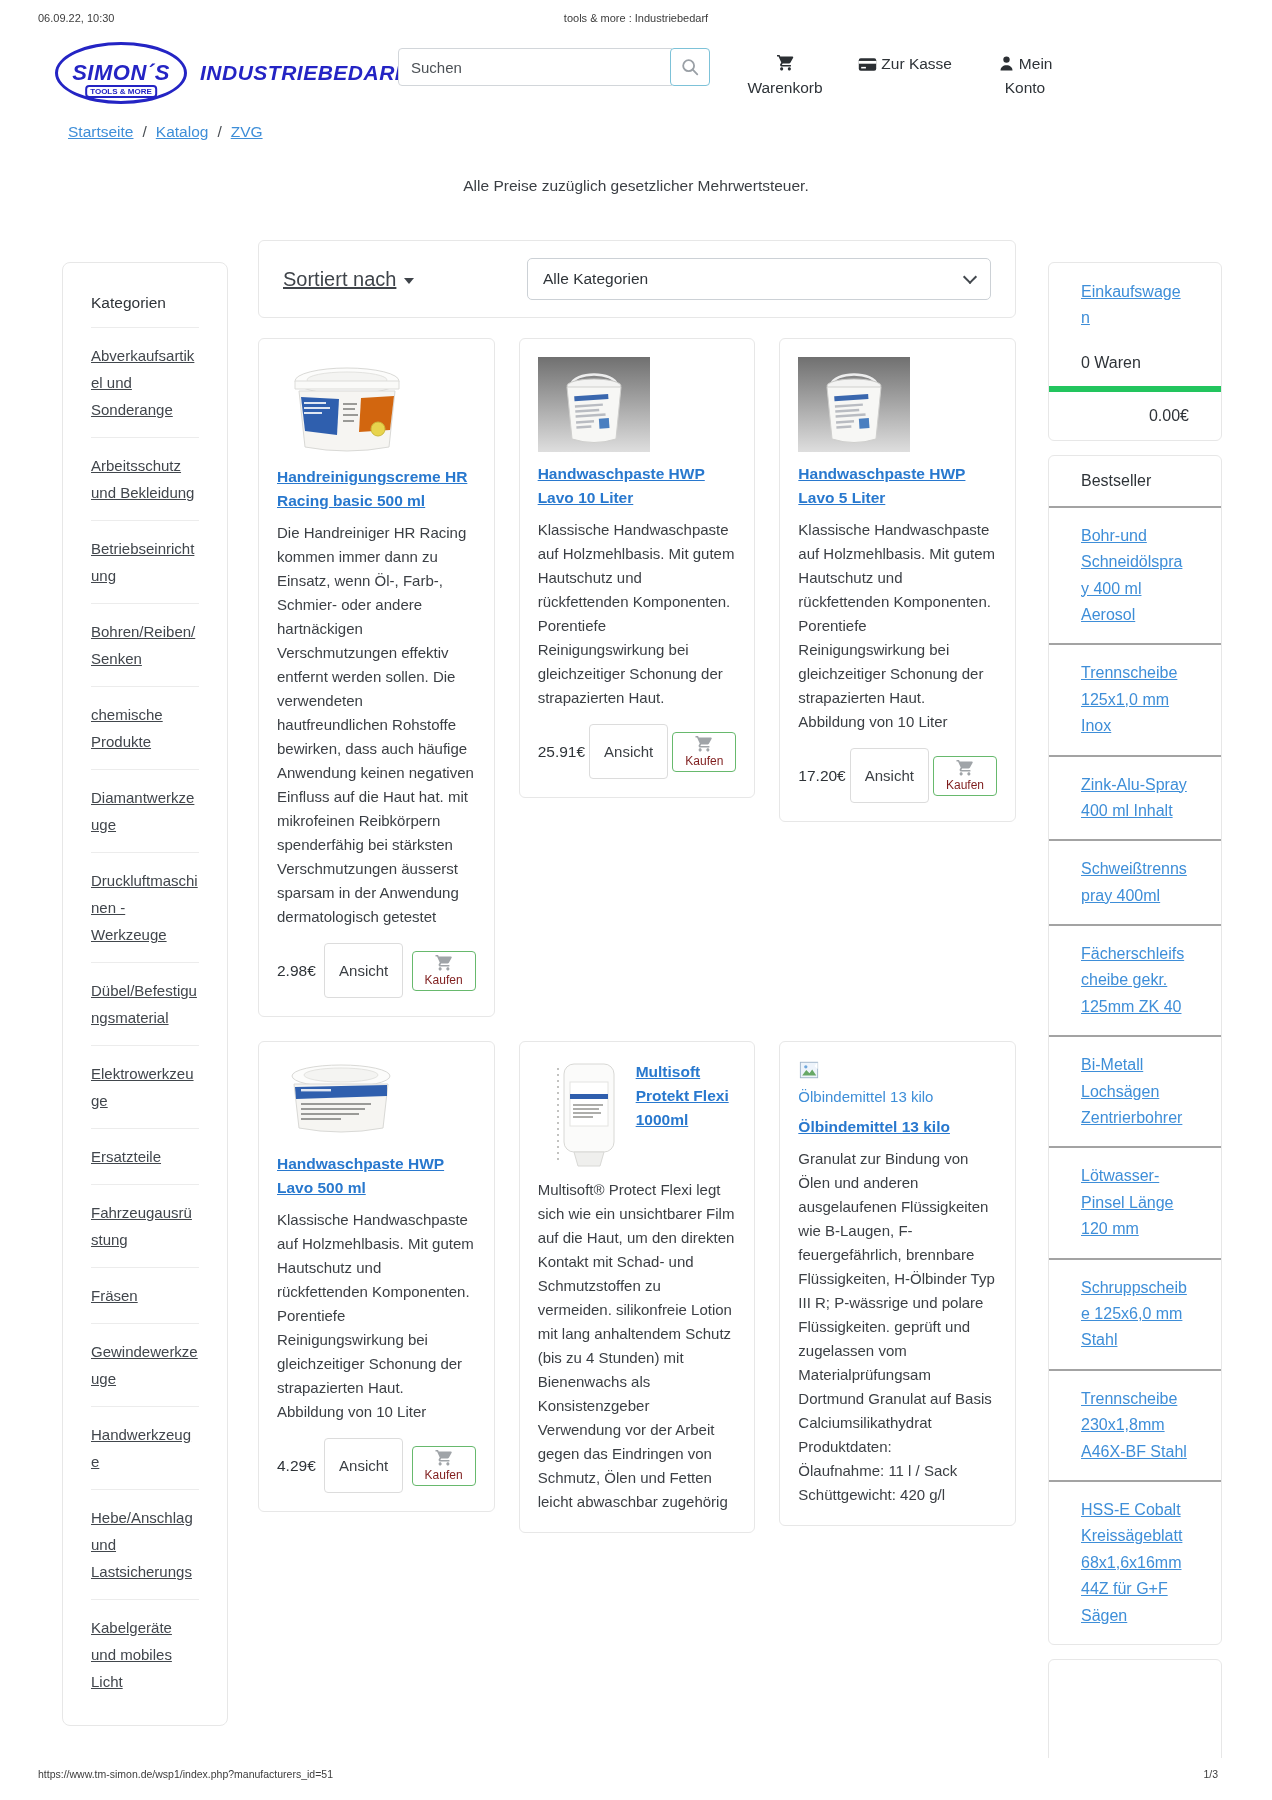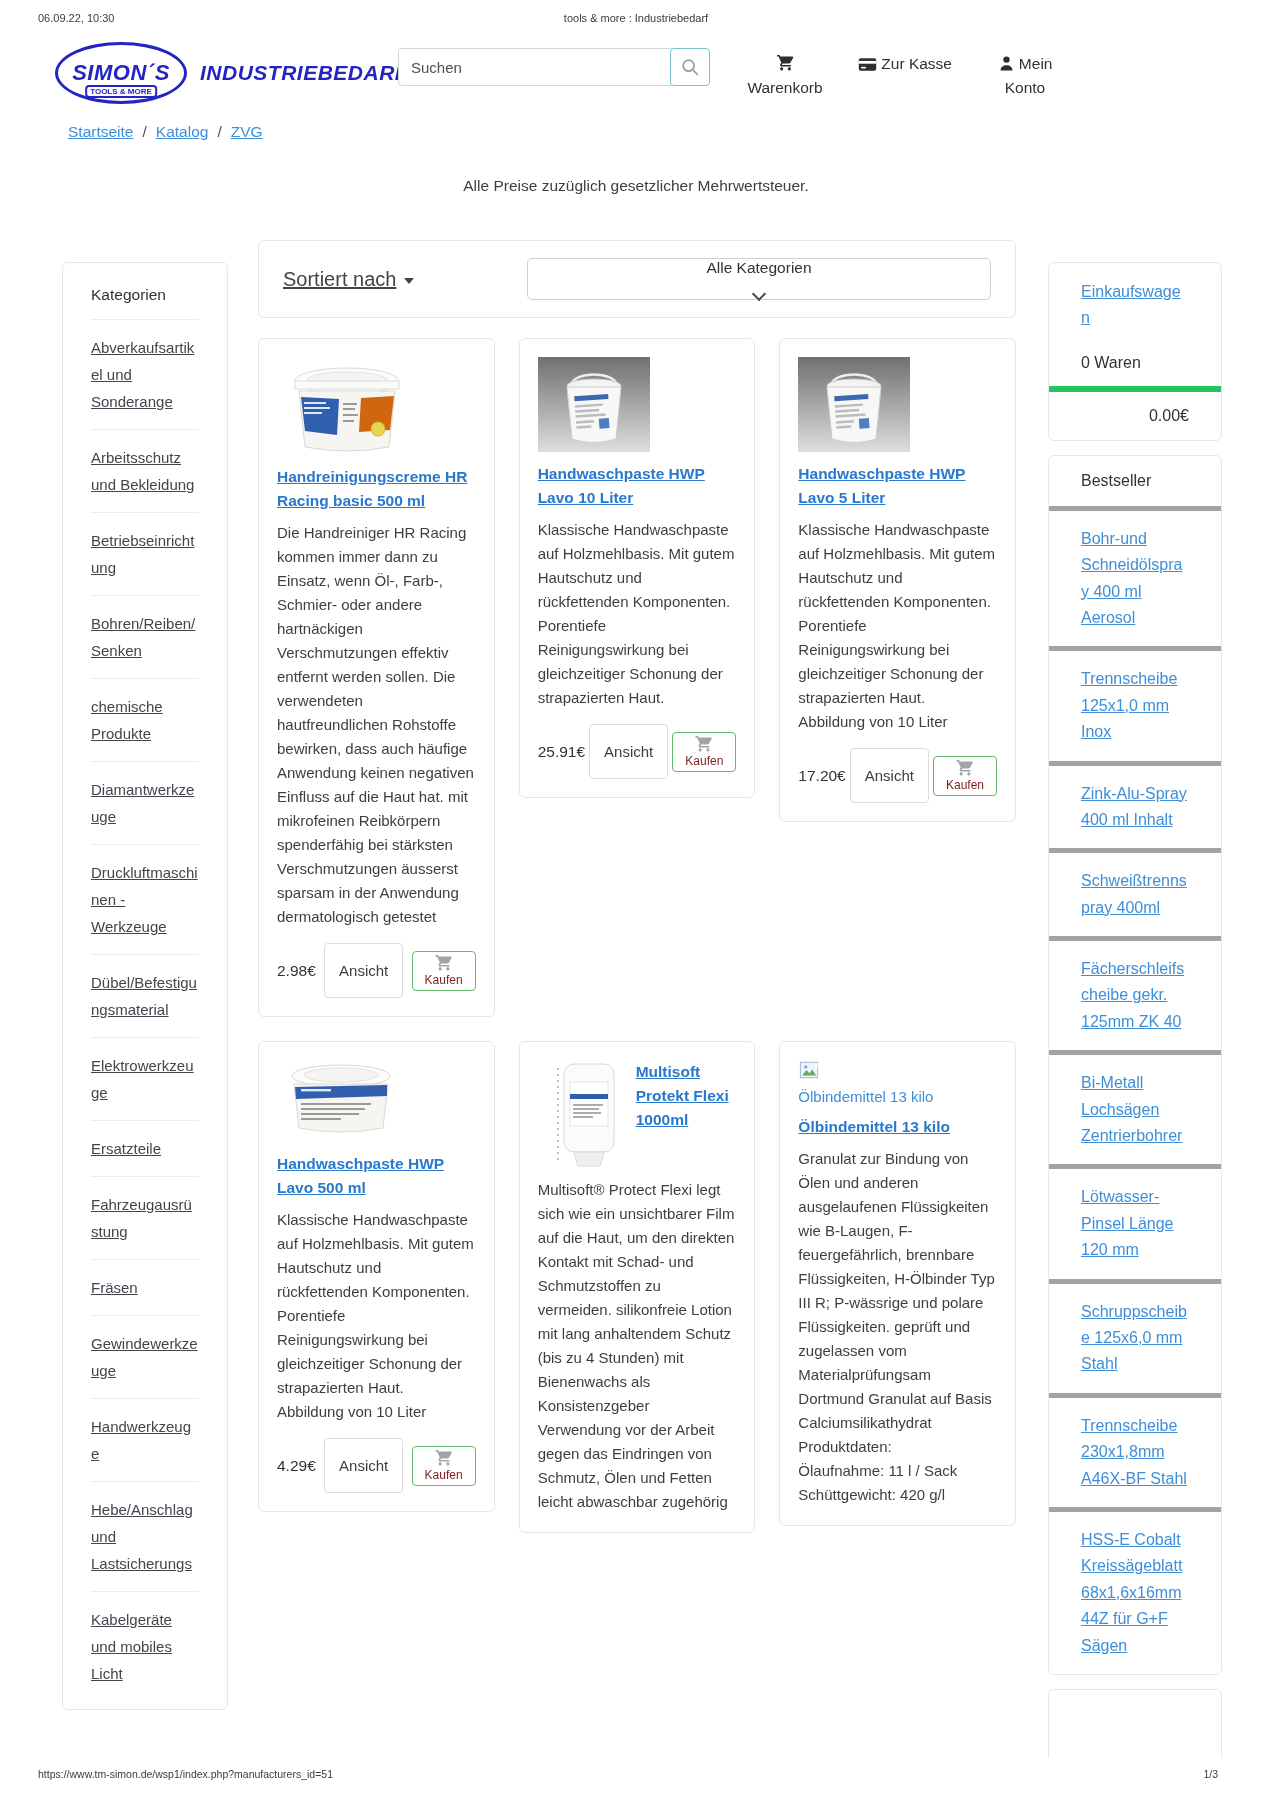--- a/index.html
+++ b/index.html
@@ -35,33 +35,33 @@
   .breadcrumb{position:absolute;top:123px;left:68px;font-size:15.5px;color:#4a4f54;}
   .breadcrumb a{color:#3e8ed8;text-decoration:underline;}
   .breadcrumb .sep{margin:0 9px;color:#4a4f54;}
   .notice{position:absolute;top:177px;left:0;right:0;text-align:center;font-size:15.5px;color:#3b3f44;}
   
   .layout{position:absolute;top:240px;left:62px;width:1160px;height:1518px;overflow:hidden;
     display:flex;align-items:flex-start;}
   .card{background:#fff;border:1px solid #e7e7e7;border-radius:6px;box-sizing:border-box;}
   
   .cats{width:166px;flex:none;margin-top:22px;}
-  .cats .card{padding:8px 28px;font-size:15px;}
+  .cats .card{padding:16px 28px;font-size:15px;border-radius:8px;}
   .cats-head{padding:15px 0;color:#2e3338;font-size:15.5px;}
   .cat-item{display:block;padding:14px 0;border-top:1px solid #ececec;color:#41464c;
     text-decoration:underline;line-height:1.8;overflow-wrap:anywhere;}
   
   .main{width:758px;flex:none;margin-left:30px;}
   .toolbar{display:flex;align-items:center;justify-content:space-between;
     padding:17px 24px;margin-bottom:20px;}
   .sort-link{font-size:20px;color:#3f444a;text-decoration:underline;}
   .caret{display:inline-block;width:0;height:0;border-left:5px solid transparent;
     border-right:5px solid transparent;border-top:6px solid #3f444a;margin-left:8px;vertical-align:2px;}
   .cat-select{width:432px;height:40px;border:1px solid #ccd1d6;border-radius:5px;display:flex;
-    align-items:center;justify-content:space-between;padding:0 15px;font-size:15.5px;color:#2e3338;flex-direction:column;}
+    align-items:center;justify-content:space-between;padding:0 15px;font-size:15.5px;color:#2e3338;}
   .chev{width:8px;height:8px;border-right:2px solid #43484e;border-bottom:2px solid #43484e;
     transform:rotate(45deg);margin-top:-5px;}
   .grid{display:grid;grid-template-columns:repeat(3,1fr);column-gap:30px;row-gap:34px;align-items:start;gap:24px;}
   .product{padding:18px;font-size:15px;}
   .p-img{display:block;margin-bottom:10px;}
   .p-title{display:inline-block;font-weight:bold;font-size:15.5px;line-height:1.55;
     color:#2878ce;text-decoration:underline;margin-bottom:8px;}
   .p-desc{color:#3b3f44;line-height:1.6;white-space:pre-line;}
   .side-head{display:flex;gap:10px;margin-bottom:8px;}
   .side-head .p-img{flex:none;margin:0;}
@@ -76,21 +76,21 @@
     font-size:12px;font-family:inherit;}
   
   .rcol{width:174px;flex:none;margin-left:32px;margin-top:22px;font-size:16px;}
   .rcol .card{padding:0 32px;margin-bottom:14px;}
   .cart-top{padding:16px 0 14px;}
   .cart-link{display:inline-block;max-width:100px;color:#3e8ed8;text-decoration:underline;
     line-height:1.65;overflow-wrap:anywhere;}
   .cart-count{margin-top:22px;color:#2e3338;}
   .cart-total{border-top:6px solid #22c55e;margin:0 -32px;padding:15px 32px;text-align:right;color:#2e3338;}
   .bs-head{padding:16px 0;color:#2e3338;}
-  .bs-item{display:block;margin:0 -32px;padding:15px 32px;border-top:5px solid #a3a3a3;
+  .bs-item{display:block;margin:0 -32px;padding:15px 32px;border-top:2px solid #a3a3a3;
     color:#3e8ed8;text-decoration:underline;line-height:1.65;overflow-wrap:anywhere;}
   .stub{height:220px;}
 </style>
 </head>
 <body>
 
 <div class="print-header">
   <span>06.09.22, 10:30</span>
   <span class="mid">tools &amp; more : Industriebedarf</span>
   <span></span>

